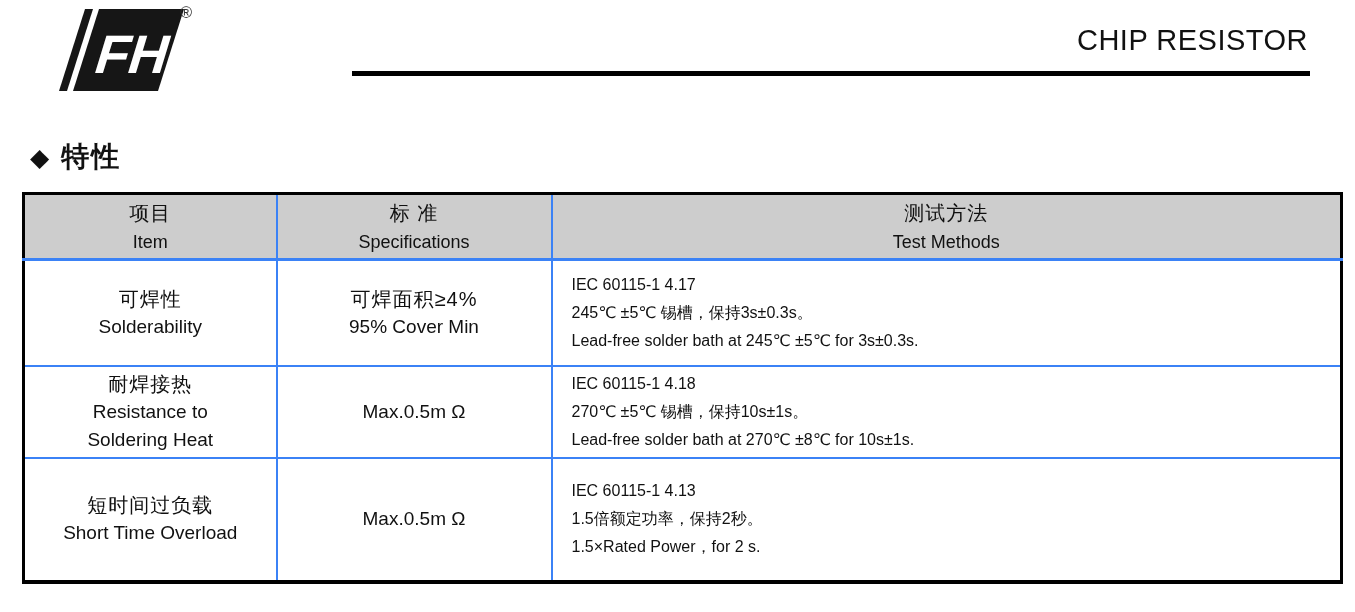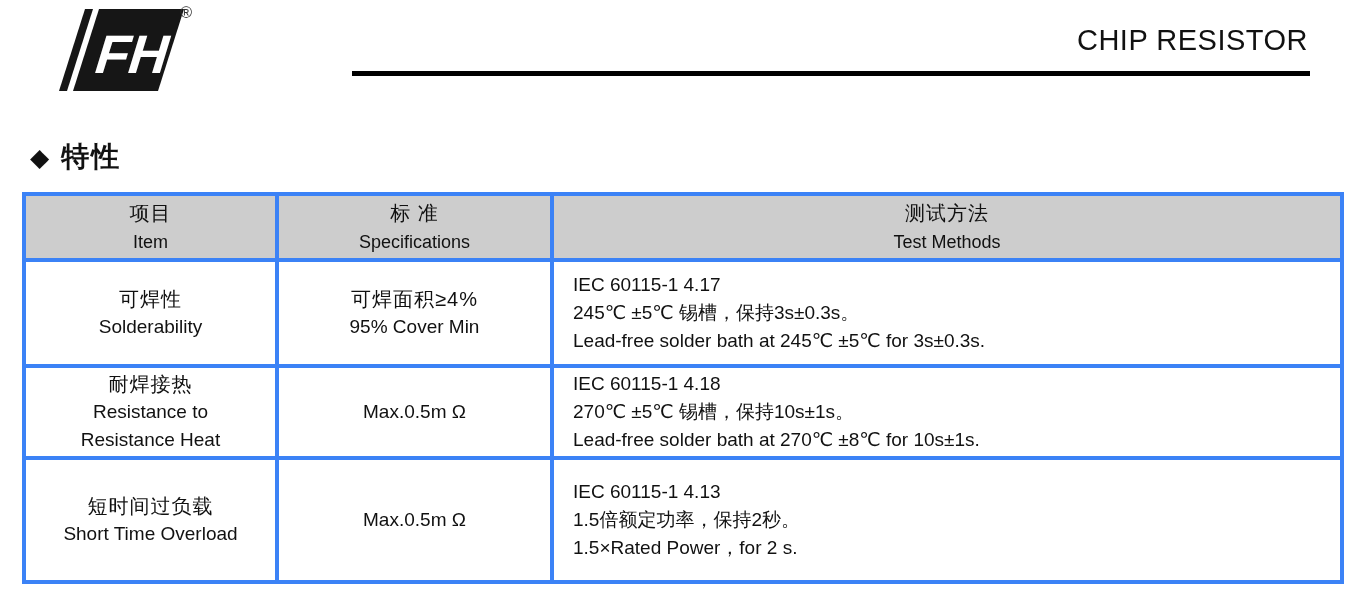--- a/index.html
+++ b/index.html
@@ -46,35 +46,35 @@
 
   
   table.spec-table {
     position: absolute; left: 22px; top: 192px;
     width: 1318px;
     border-collapse: collapse;
     table-layout: fixed;
     border: 3px solid #000;
     border-bottom-width: 4px;
   }
-  .spec-table th, .spec-table td { border: 4px solid #3b82f6; vertical-align: middle; }
+  .spec-table th, .spec-table td { border: 2px solid #3b82f6; vertical-align: middle; }
   .spec-table thead th {
     background: #cdcdcd;
     font-weight: normal;
     height: 66px;
     text-align: center;
     border-bottom-width: 3px;
   }
   .ln { display: block; }
   th .cn { font-size: 20px; line-height: 31px; letter-spacing: 1px; }
   th .en { font-size: 18px; line-height: 27px; }
 
   td.c-center { text-align: center; font-size: 19px; line-height: 28px; }
   td.c-center .cjk { font-size: 20px; letter-spacing: 1px; }
-  td.c-methods { text-align: left; padding-left: 19px; font-size: 19px; line-height: 28px; }
+  td.c-methods { text-align: left; padding-left: 19px; font-size: 16px; line-height: 28px; }
 
   tr.r-1 td { height: 106px; }
   tr.r-2 td { height: 92px; }
   tr.r-3 td { height: 124px; }
 </style>
 </head>
 <body>
 
 <div class="page-header">
   <div class="logo">
@@ -131,21 +131,21 @@
       <td class="c-methods">
         <span class="ln">IEC 60115-1 4.17</span>
         <span class="ln">245℃ ±5℃ 锡槽，保持3s±0.3s。</span>
         <span class="ln">Lead-free solder bath at 245℃ ±5℃ for 3s±0.3s.</span>
       </td>
     </tr>
     <tr class="r-2">
       <td class="c-center">
         <span class="ln cjk">耐焊接热</span>
         <span class="ln">Resistance to</span>
-        <span class="ln">Resistance Heat</span>
+        <span class="ln">Soldering Heat</span>
       </td>
       <td class="c-center">
         <span class="ln">Max.0.5m Ω</span>
       </td>
       <td class="c-methods">
         <span class="ln">IEC 60115-1 4.18</span>
         <span class="ln">270℃ ±5℃ 锡槽，保持10s±1s。</span>
         <span class="ln">Lead-free solder bath at 270℃ ±8℃ for 10s±1s.</span>
       </td>
     </tr>

